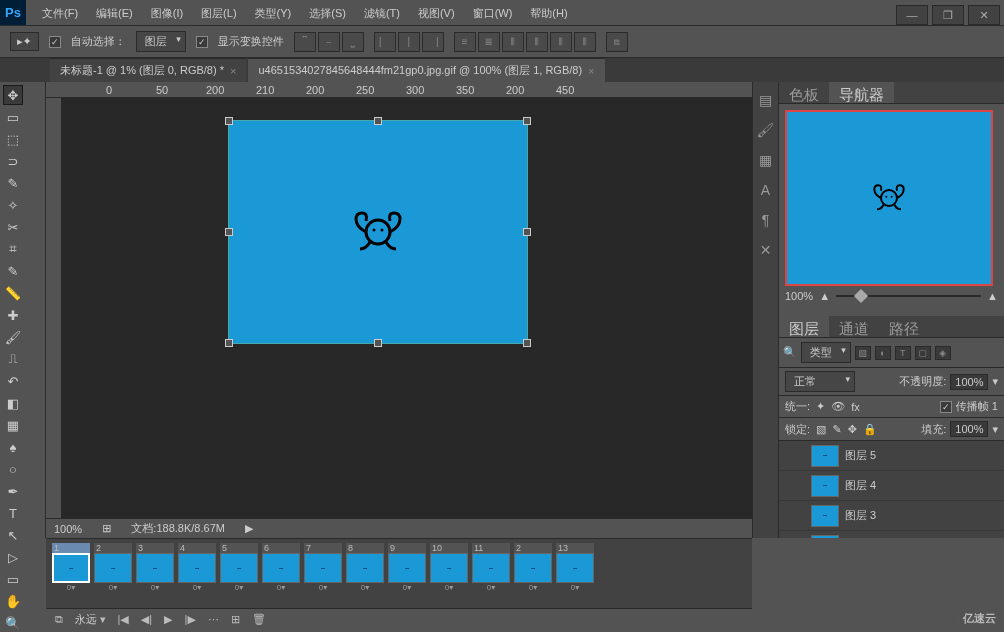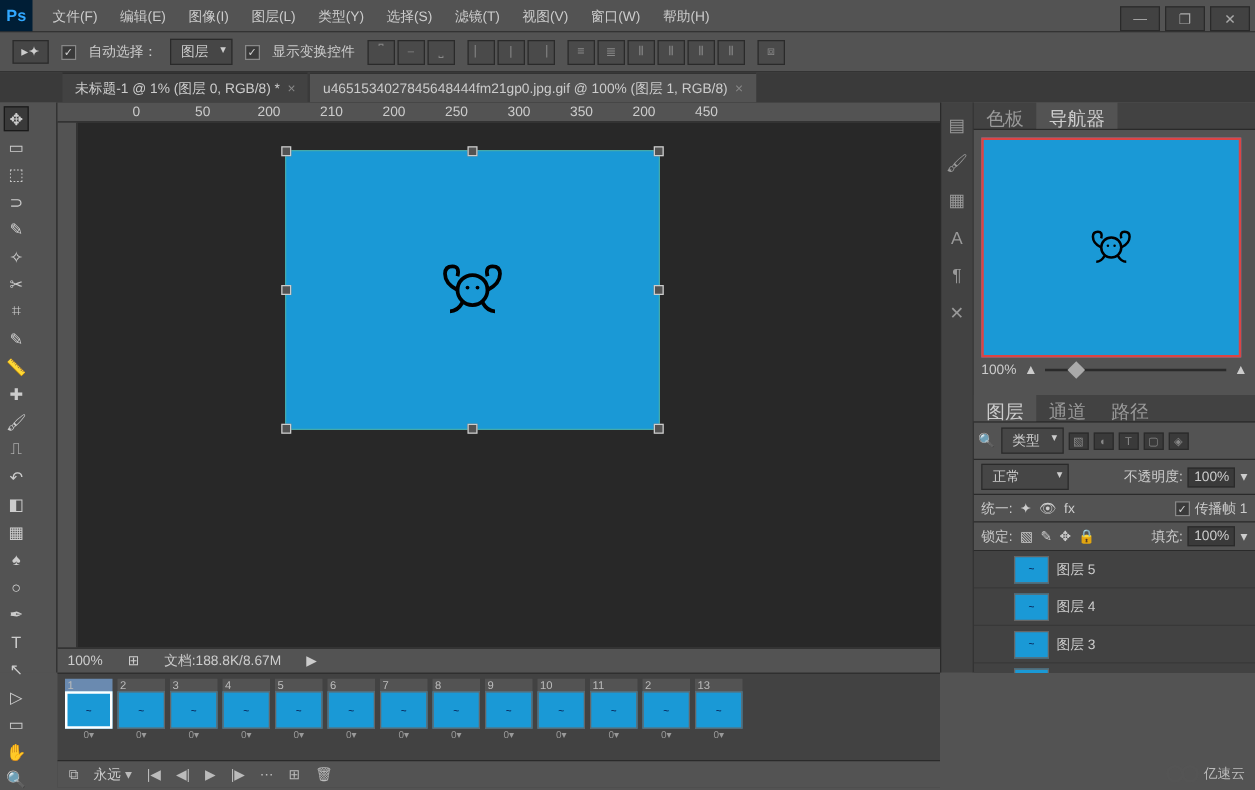--- a/index.html
+++ b/index.html
@@ -64,21 +64,21 @@
 .tl-tab .opt{margin-left:auto;padding:0 6px;color:#999}
 .frames{flex:1;display:flex;gap:4px;padding:4px 6px;overflow:hidden}
 .frame{width:38px;display:flex;flex-direction:column}
 .frame .num{font-size:9px;color:#bbb;text-align:left;padding-left:2px;background:#535353}
 .frame.sel .num{background:#6a8ab0}
 .frame .fthumb{width:38px;height:30px;background:#1a99d6;border:1px solid #666;display:flex;align-items:center;justify-content:center;font-size:8px;color:#003}
 .frame.sel .fthumb{border:2px solid #fff}
 .frame .dur{font-size:8px;color:#999;text-align:center}
 .tl-ctrl{height:22px;background:#535353;border-top:1px solid #2a2a2a;display:flex;align-items:center;gap:6px;padding:0 6px}
 .tlbtn{color:#bbb;font-size:11px;padding:0 3px;cursor:pointer}
-.watermark{position:absolute;right:8px;bottom:6px;display:flex;align-items:flex-end;gap:4px;color:#333;font-size:13px;font-weight:normal;opacity:.85}
+.watermark{position:absolute;right:8px;bottom:6px;display:flex;align-items:flex-end;gap:4px;color:#333;font-size:13px;font-weight:bold;opacity:.85}
 .watermark .circ{width:14px;height:14px;border:2px solid #555;border-radius:50%}
 </style>
 </head>
 <body>
 
 <div class="titlebar">
   <div class="ps-logo">Ps</div>
   <div class="menubar">
     <div class="menu-item">文件(F)</div>
     <div class="menu-item">编辑(E)</div>

